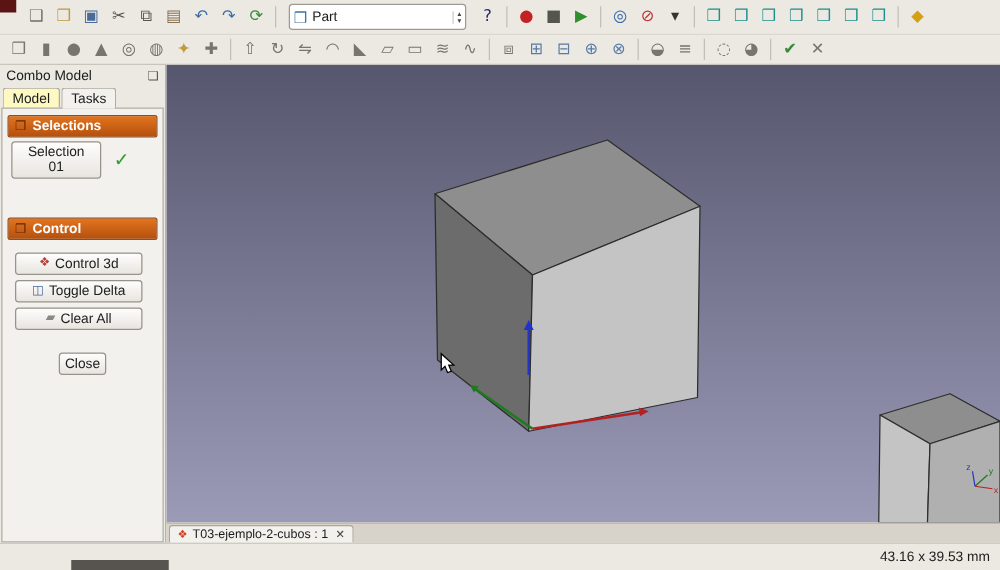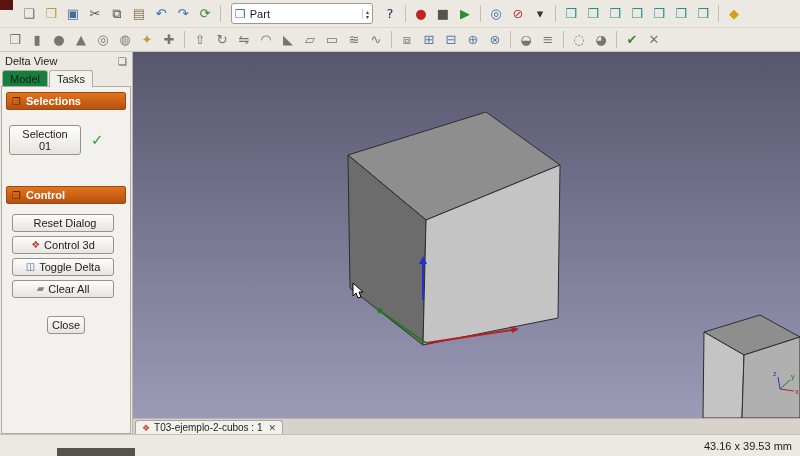--- a/index.html
+++ b/index.html
@@ -16,26 +16,26 @@
   .tsep{width:1px;height:17px;background:#c3bfb5;margin:0 4px;display:inline-block}
   .combo{display:inline-flex;align-items:center;gap:4px;height:21px;width:142px;background:#fff;border:1px solid #9e9a92;border-radius:3px;margin:0 6px;padding:0 3px}
   .combo .glyph{color:#3f74a3;font-size:12px}
   .combo-label{flex:1}
   .spin{display:flex;flex-direction:column;line-height:5px;font-size:6px;color:#444;border-left:1px solid #ccc;padding-left:3px}
   .main{display:flex;height:382px}
   .panel{width:133px;background:#ECE9E3;border-right:1px solid #b8b4ab;display:flex;flex-direction:column}
   .panel-title{display:flex;justify-content:space-between;align-items:center;padding:3px 5px 1px 5px}
   .float-glyph{font-size:10px;color:#555}
   .tabs{display:flex;padding:2px 0 0 2px}
-  .tab{padding:2px 7px;border:1px solid #b0aca3;border-bottom:none;border-radius:3px 3px 0 0;background:#15803d;margin-right:1px;position:relative}
+  .tab{padding:2px 7px;border:1px solid #b0aca3;border-bottom:none;border-radius:3px 3px 0 0;background:#fef9c3;margin-right:1px;position:relative}
   .tab.active{background:#F3F1ED;z-index:2}
   .panel-body{flex:1;border:1px solid #b0aca3;background:#F3F1ED;margin:-1px 1px 0 1px;padding:5px 4px;display:flex;flex-direction:column;position:relative;z-index:1}
   .sec-head{display:flex;align-items:center;gap:5px;background:linear-gradient(#E2741E,#B5500E);border:1px solid #9d4a10;border-radius:2px;color:#fff;font-weight:bold;padding:2px 5px}
   .sec-head .glyph{font-size:10px;color:#5e2605;font-weight:normal}
-  .sel-row{display:flex;align-items:center;gap:10px;margin:15px 0 1px 3px}
+  .sel-row{display:flex;align-items:center;gap:10px;margin:3px 0 1px 3px}
   .btn{display:inline-flex;align-items:center;justify-content:center;gap:4px;background:linear-gradient(#FDFDFC,#E8E5E0);border:1px solid #97928a;border-radius:3px;padding:2px 6px;font-size:11px;color:#1c1c1c;cursor:default}
   .sel-btn{width:72px}
   .status-glyph{font-size:15px;font-weight:bold;line-height:1}
   .sec-gap{height:30px}
   .ctl-btn{width:102px;margin:2px 0 2px 6px}
   .bglyph{font-size:10px;line-height:1}
   .close-row{margin-top:16px;text-align:center}
   .close-btn{width:38px}
   .viewport-col{flex:1;display:flex;flex-direction:column;position:relative;width:667px}
   .viewport{width:667px;height:366px;position:relative;overflow:hidden}
@@ -235,21 +235,21 @@
       <span class="tbtn">
         <span class="glyph" style="color: rgb(118, 118, 110);">✕</span>
       </span>
     </span>
 </div>
 
 <div class="main">
 
   <div class="panel">
     <div class="panel-title">
-      <span>Delta View</span>
+      <span>Combo Model</span>
       <span class="float-glyph">❏</span>
     </div>
     <div class="tabs">
       <span class="tab">Model</span>
       <span class="tab active">Tasks</span>
     </div>
     <div class="panel-body">
 
       <div class="sec-head">
         <span class="glyph">❒</span>
@@ -263,24 +263,20 @@
 
       <div class="sec-gap"></div>
 
       <div class="sec-head">
         <span class="glyph">❒</span>
         <span>Control</span>
       </div>
 
       <div style="height:8px"></div>
 
-      <button class="btn ctl-btn">
-        <span class="bglyph" style="color: rgb(118, 118, 110);"></span>
-        <span>Reset Dialog</span>
-      </button>
       <button class="btn ctl-btn">
         <span class="bglyph" style="color: rgb(181, 65, 63);">❖</span>
         <span>Control 3d</span>
       </button>
       <button class="btn ctl-btn">
         <span class="bglyph" style="color: rgb(74, 106, 154);">◫</span>
         <span>Toggle Delta</span>
       </button>
       <button class="btn ctl-btn">
         <span class="bglyph" style="color: rgb(138, 138, 130);">▰</span>

